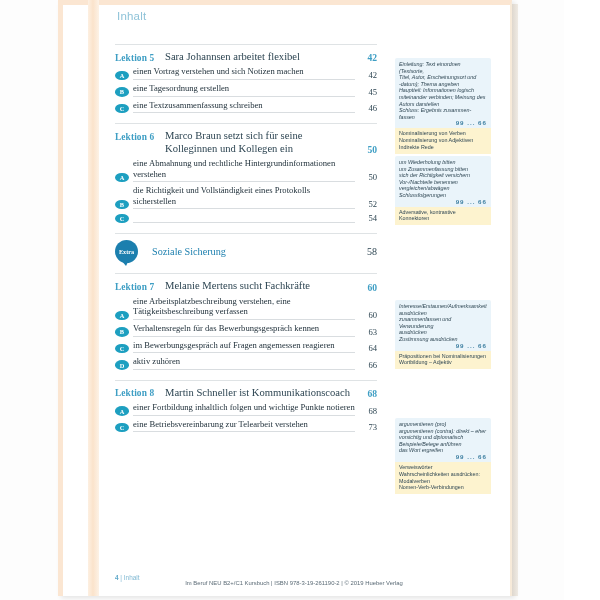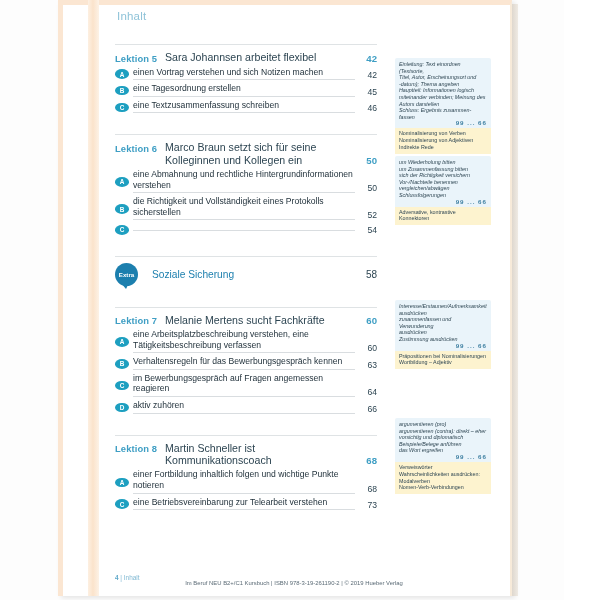--- a/index.html
+++ b/index.html
@@ -26,31 +26,31 @@
   .sheet-edge{position:absolute;left:512px;top:4px;width:6px;height:592px;
          background:linear-gradient(90deg,#ded7ce,#efeae3);}
 
   .content{position:absolute;left:99px;top:0px;width:400px;height:596px;}
 
   .kicker{position:absolute;left:18px;top:10px;font-size:11.5px;color:#8fc3d8;
           letter-spacing:.2px;}
 
   
   .toc{position:absolute;left:16px;top:44px;width:262px;}
-  .block{margin-bottom:21px;}
+  .block{margin-bottom:10px;font-family:Liberation Serif, serif;}
   .rule{height:1px;background:#dfe3e5;margin:0 0 6px 0;}
 
   .les-head{display:flex;align-items:flex-start;margin:0 0 3px 0;}
   .les-no{color:#3e9ec4;font-size:9.4px;font-weight:bold;width:50px;
           flex:0 0 50px;padding-top:1.5px;letter-spacing:.1px;}
   .les-title{color:#2d4552;font-size:10.6px;flex:1 1 auto;line-height:12.4px;}
   .les-pg{color:#3e9ec4;font-size:9.6px;font-weight:bold;width:26px;text-align:right;
           flex:0 0 26px;align-self:flex-end;}
 
-  .row{display:flex;align-items:center;margin:0 0 3px 0;}
+  .row{display:flex;align-items:flex-end;margin:0 0 3px 0;}
   .bdg{flex:0 0 14px;width:9.5px;height:9.5px;border-radius:50%;
        background:#1d9fc0;color:#fff;font-size:6.4px;font-weight:bold;
        display:flex;align-items:center;justify-content:center;margin-top:1.6px;}
   .row .txt{flex:1 1 auto;font-size:8.6px;color:#23333d;line-height:10.6px;
             padding-left:4px;position:relative;}
   .row .txt .lead{display:block;}
   .row .txt .dash{display:block;height:1px;background:#d9dde0;margin-top:2px;}
   .row .pg{flex:0 0 22px;width:22px;text-align:right;font-size:8.6px;color:#2d4552;
            align-self:flex-end;}
 

